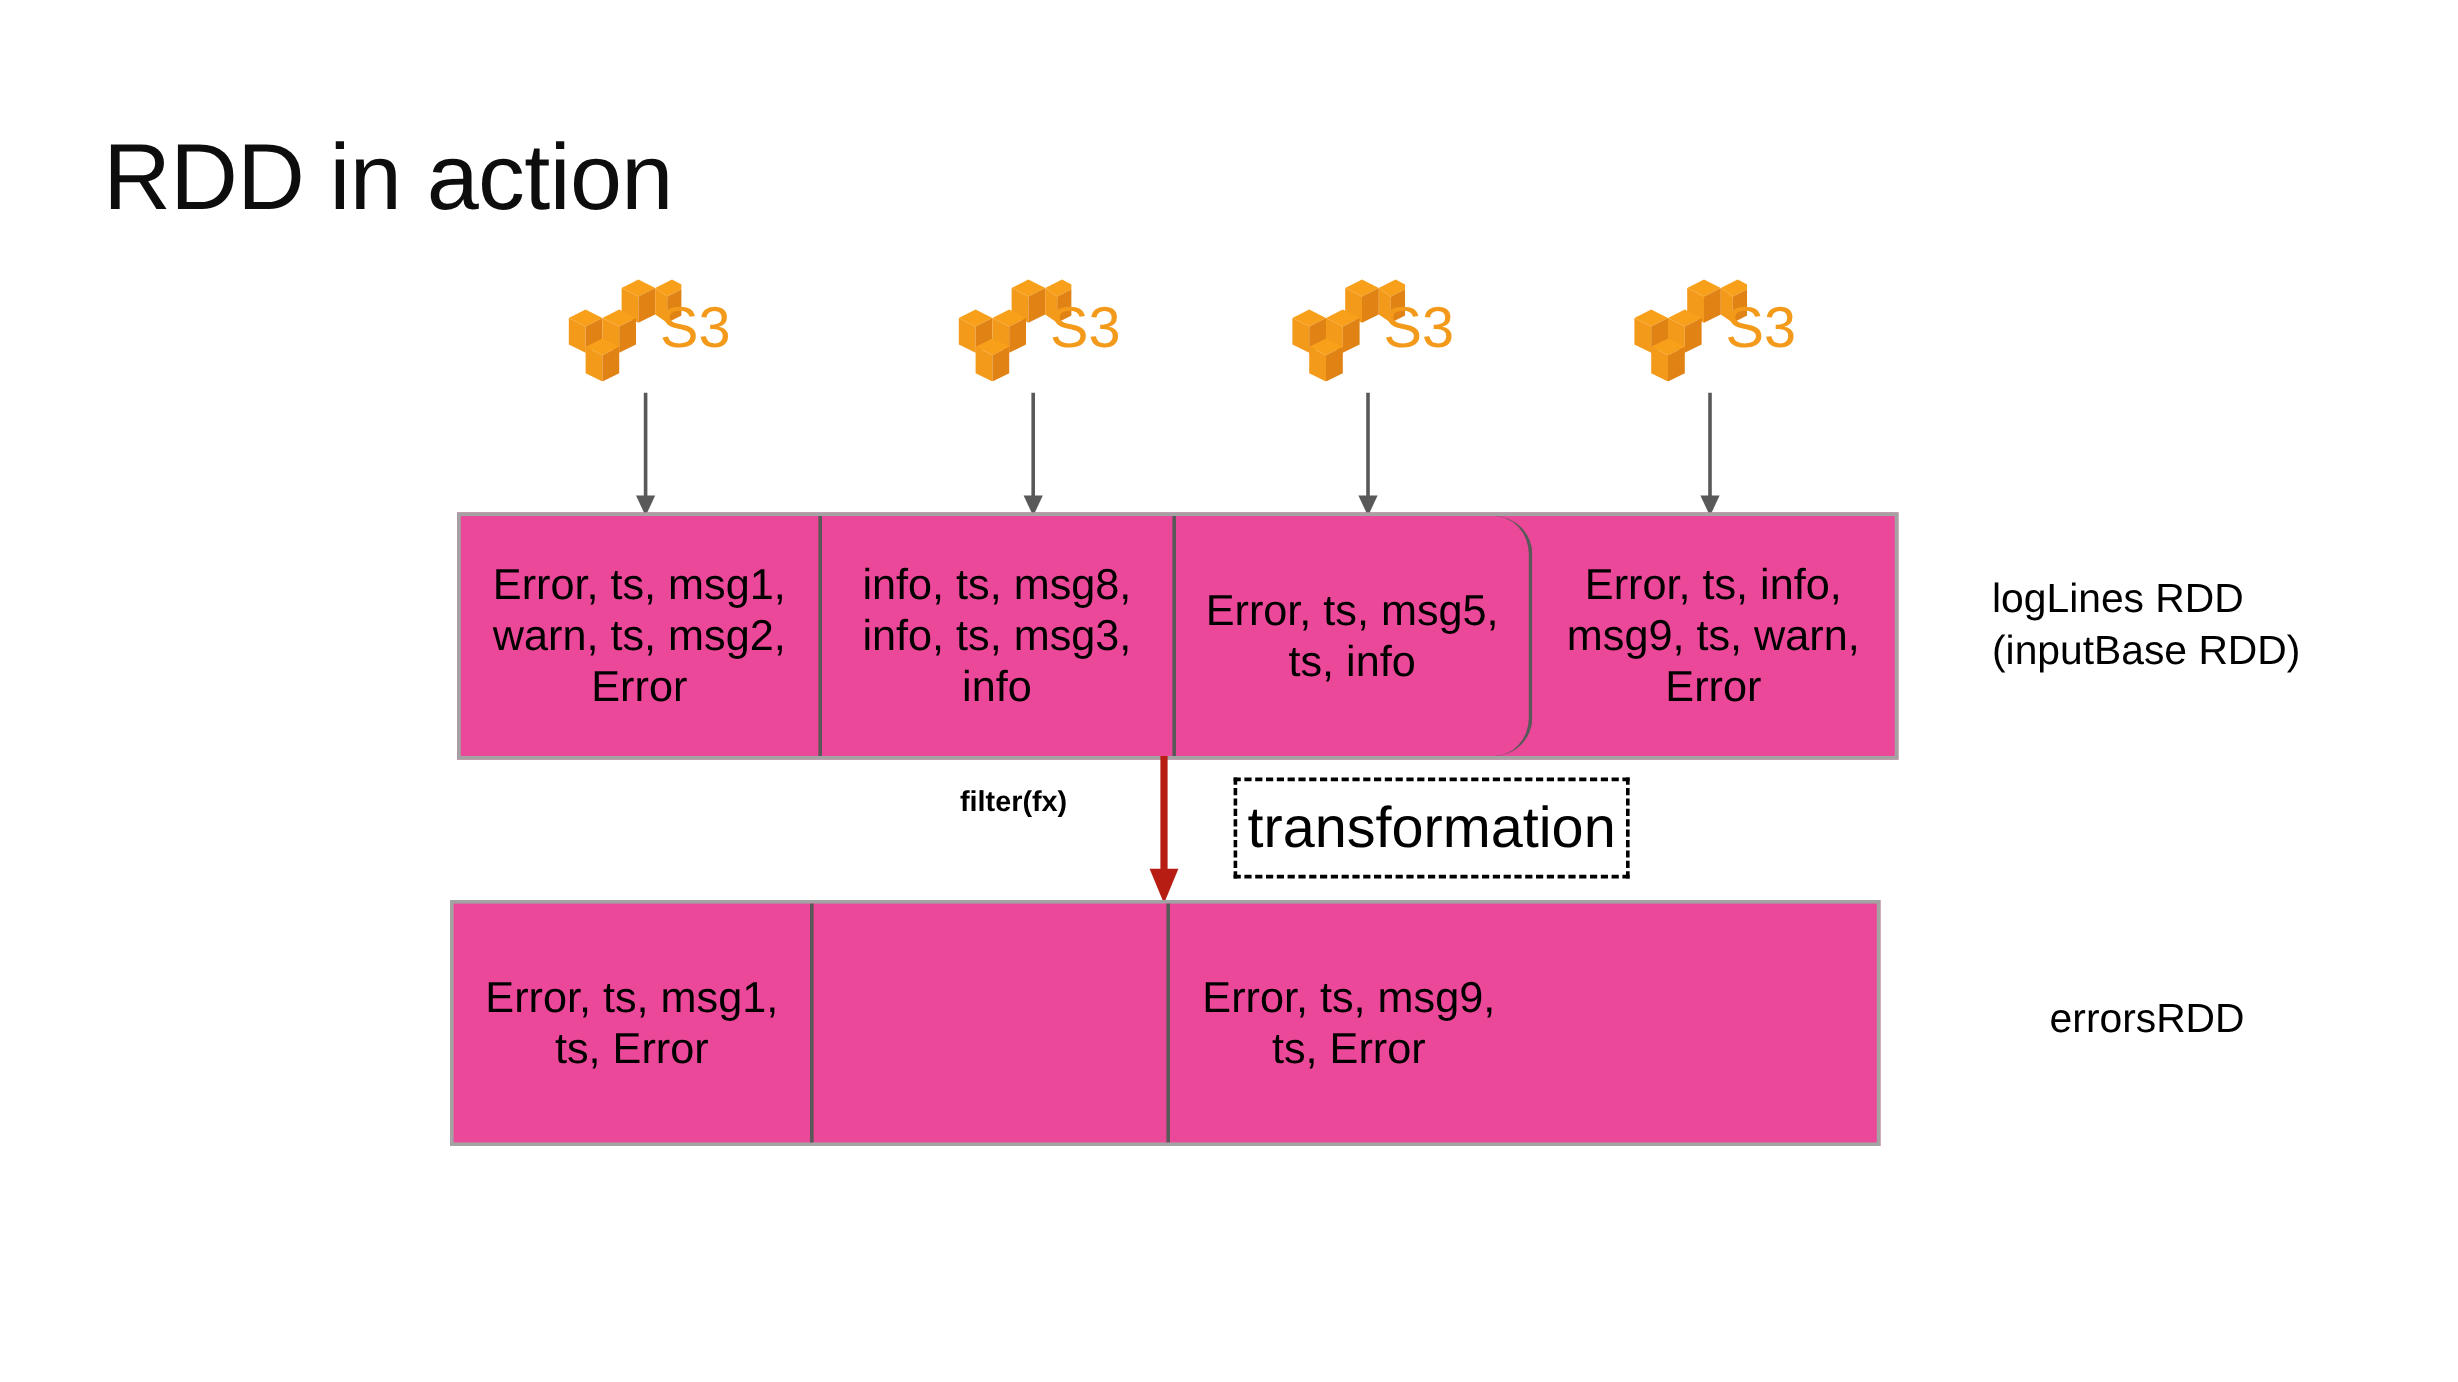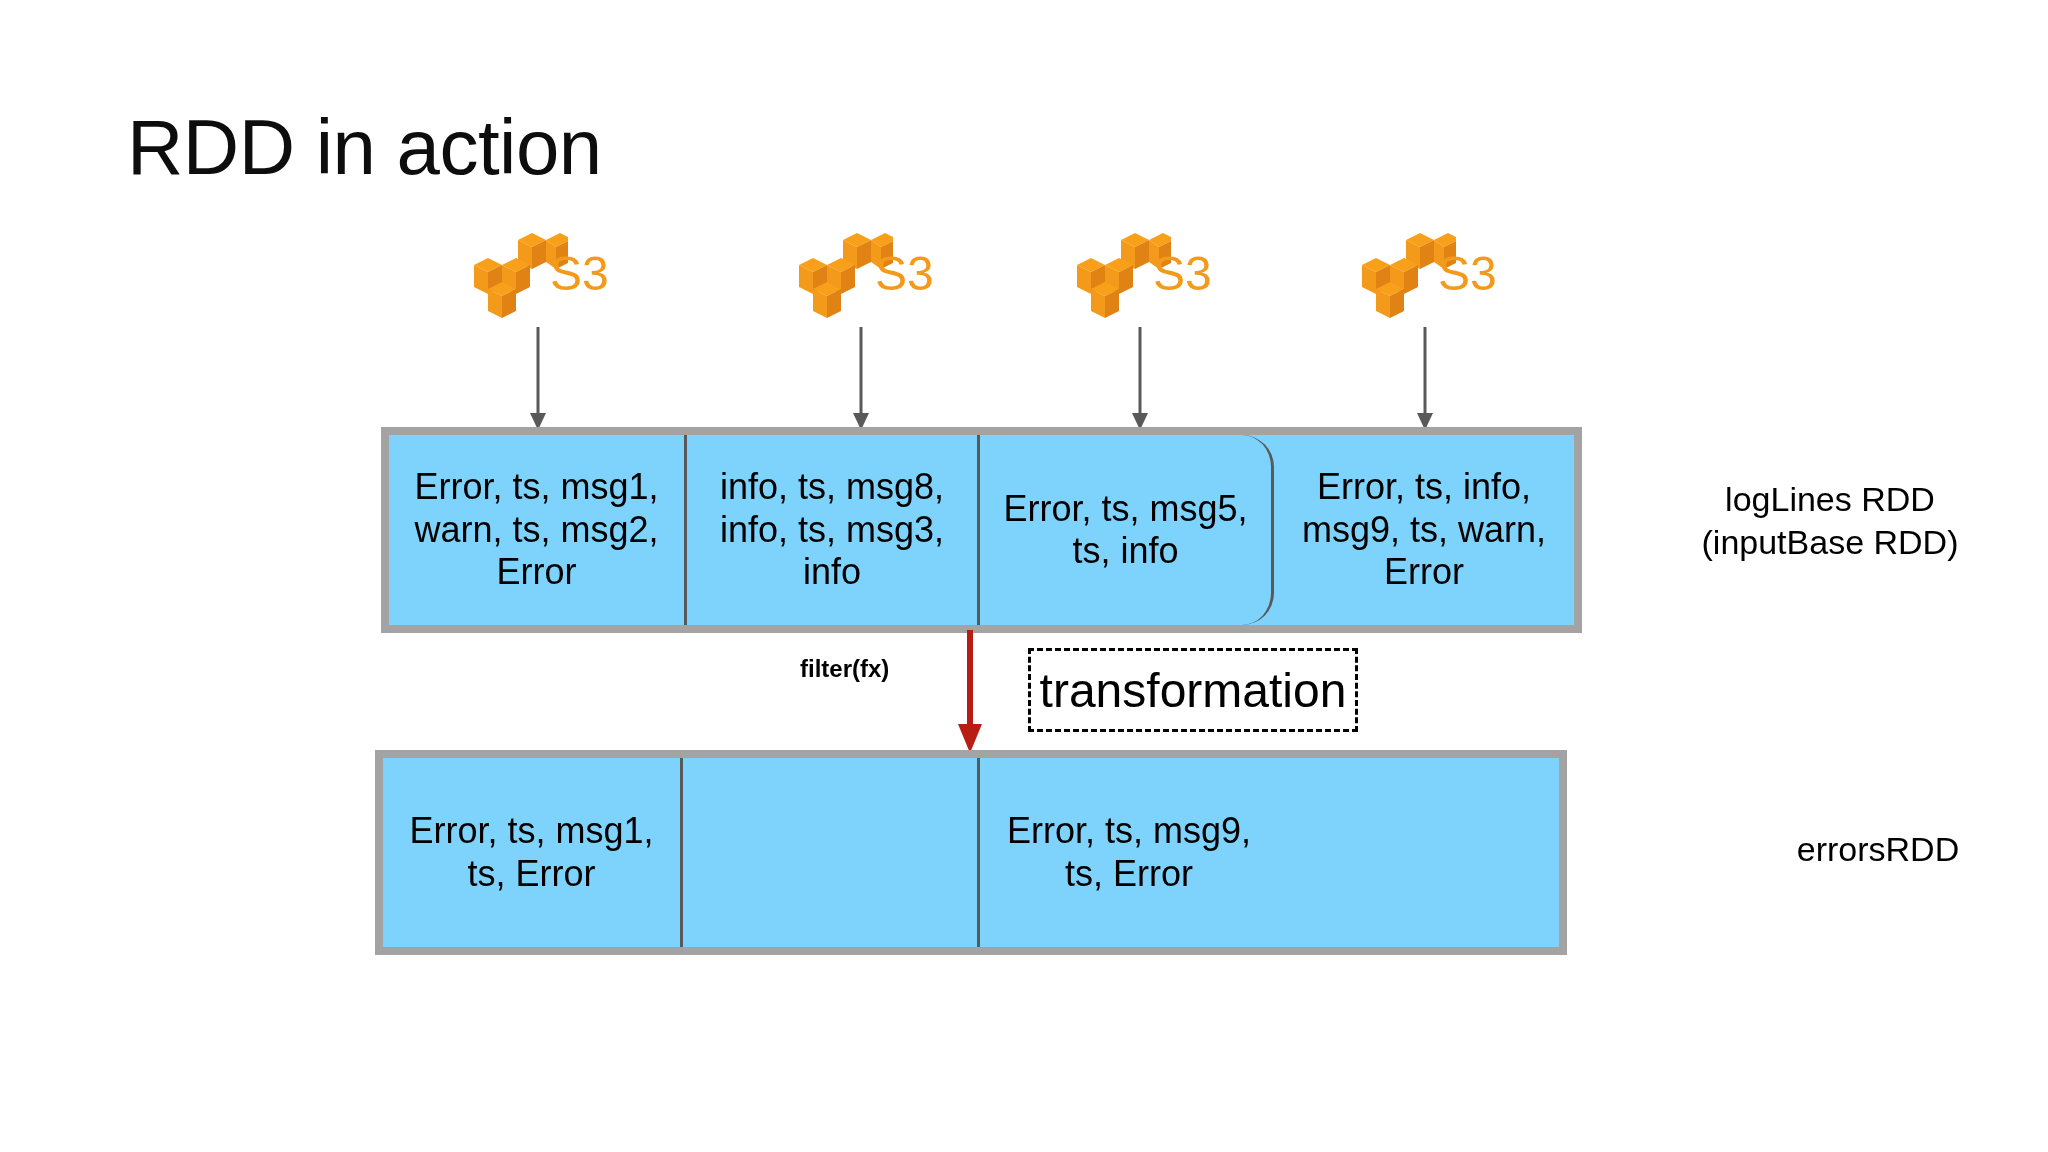--- a/index.html
+++ b/index.html
@@ -20,21 +20,20 @@
   #slide-title {
     position: absolute;
     left: 86px;
     top: 108px;
     font-size: 78px;
     line-height: 1.0;
     font-weight: 400;
     letter-spacing: -0.5px;
     color: #0d0d0d;
     white-space: nowrap;
-    margin-left: 41px;
   }
 
   
   .s3-node {
     position: absolute;
     top: 232px;
     width: 150px;
     height: 86px;
   }
   .s3-icon {
@@ -59,22 +58,22 @@
     position: absolute;
     width: 26px;
     height: 104px;
   }
 
   
   .rdd-table {
     position: absolute;
     display: flex;
     box-sizing: border-box;
-    border: 8px solid #a3a3a3;
-    background: #7dd3fc;
+    border: 3px solid #a3a3a3;
+    background: #ec4899;
   }
   #loglines-table {
     left: 381px;
     top: 427px;
     width: 1201px;
     height: 206px;
   }
   #errors-table {
     left: 375px;
     top: 750px;
@@ -139,21 +138,21 @@
   }
   #transformation-box .label {
     font-size: 48px;
     color: #000000;
     white-space: nowrap;
   }
 
   
   .rdd-caption {
     position: absolute;
-    text-align: center;
+    text-align: left;
     font-size: 34px;
     line-height: 1.25;
     color: #000000;
     white-space: pre-line;
   }
   #loglines-caption {
     left: 1660px;
     top: 478px;
     width: 340px;
   }

